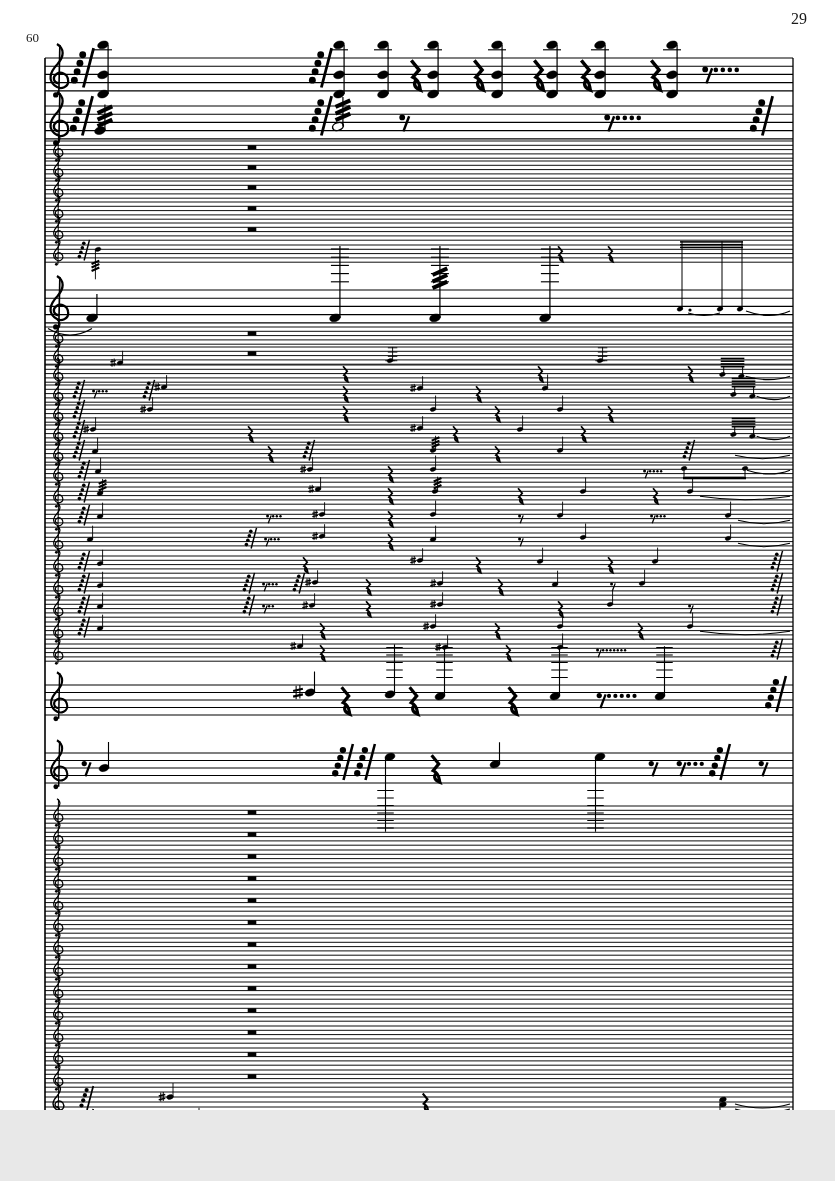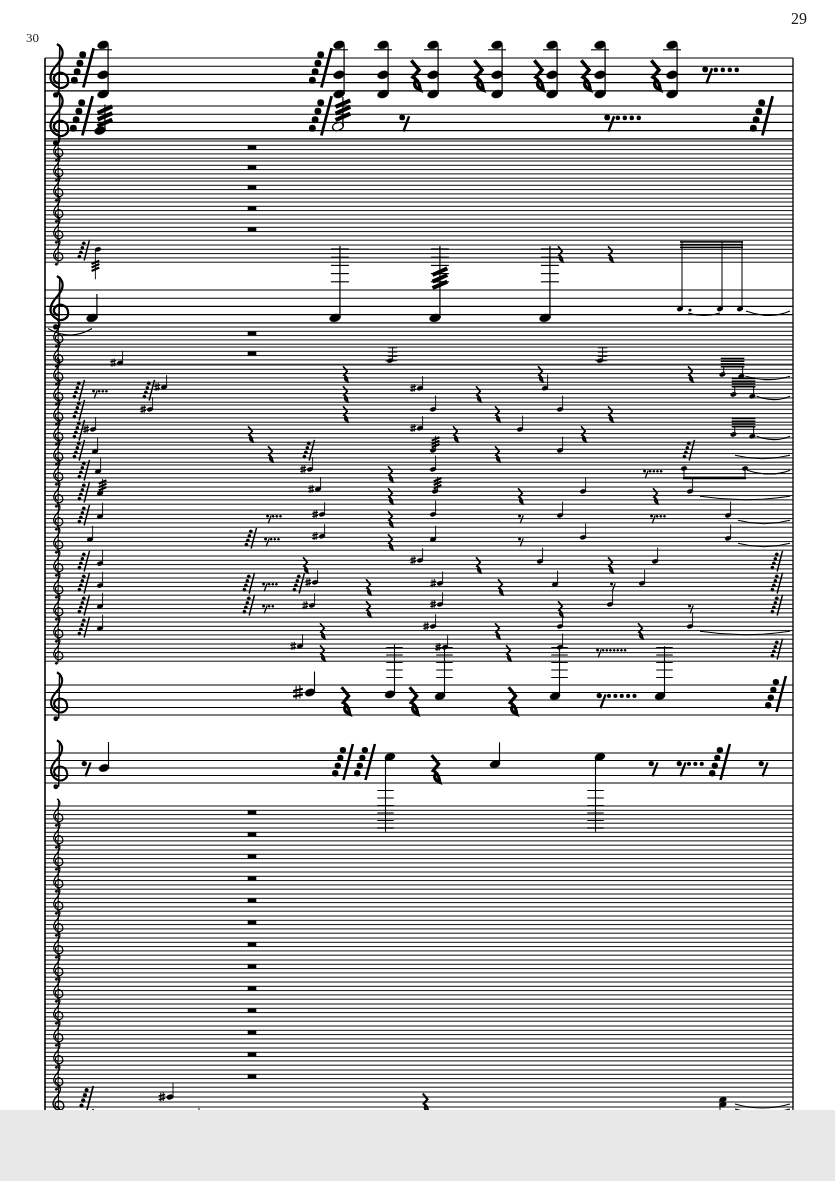--- a/index.html
+++ b/index.html
@@ -19,21 +19,21 @@
     position:absolute;top:30px;left:26px;
     font-size:13px;color:#1a1a1a;
   }
   svg.score{position:absolute;left:0;top:0;}
 </style>
 </head>
 <body>
 
 <div class="page">
   <div class="page-number">29</div>
-  <div class="measure-number">30</div>
+  <div class="measure-number">60</div>
   <svg class="score" id="score" width="835" height="1181" viewBox="0 0 835 1181">
       <g>
         <line x1="45" y1="58" x2="793" y2="58" stroke="#000000" stroke-width="1.15"></line>
         <line x1="45" y1="66.2" x2="793" y2="66.2" stroke="#000000" stroke-width="1.15"></line>
         <line x1="45" y1="74.4" x2="793" y2="74.4" stroke="#000000" stroke-width="1.15"></line>
         <line x1="45" y1="82.6" x2="793" y2="82.6" stroke="#000000" stroke-width="1.15"></line>
         <line x1="45" y1="90.8" x2="793" y2="90.8" stroke="#000000" stroke-width="1.15"></line>
         <g>
           <path d="M57,44.06 C64.78999999999999,48.980000000000004 63.97,56.36 57.82,63.74 C49.21,72.76 48.39,80.14 54.54,85.47 C61.1,91.21 69.3,86.28999999999999 68.07,79.72999999999999 C67.25,73.58 60.69,71.12 56.59,73.99 C52.08,76.86 53.31,82.6 58.64,83.42" stroke="#000000" stroke-width="2.296" fill="none"></path>
           <line x1="59.87" y1="44.88" x2="58.804" y2="94.9" stroke="#000000" stroke-width="1.64"></line>

